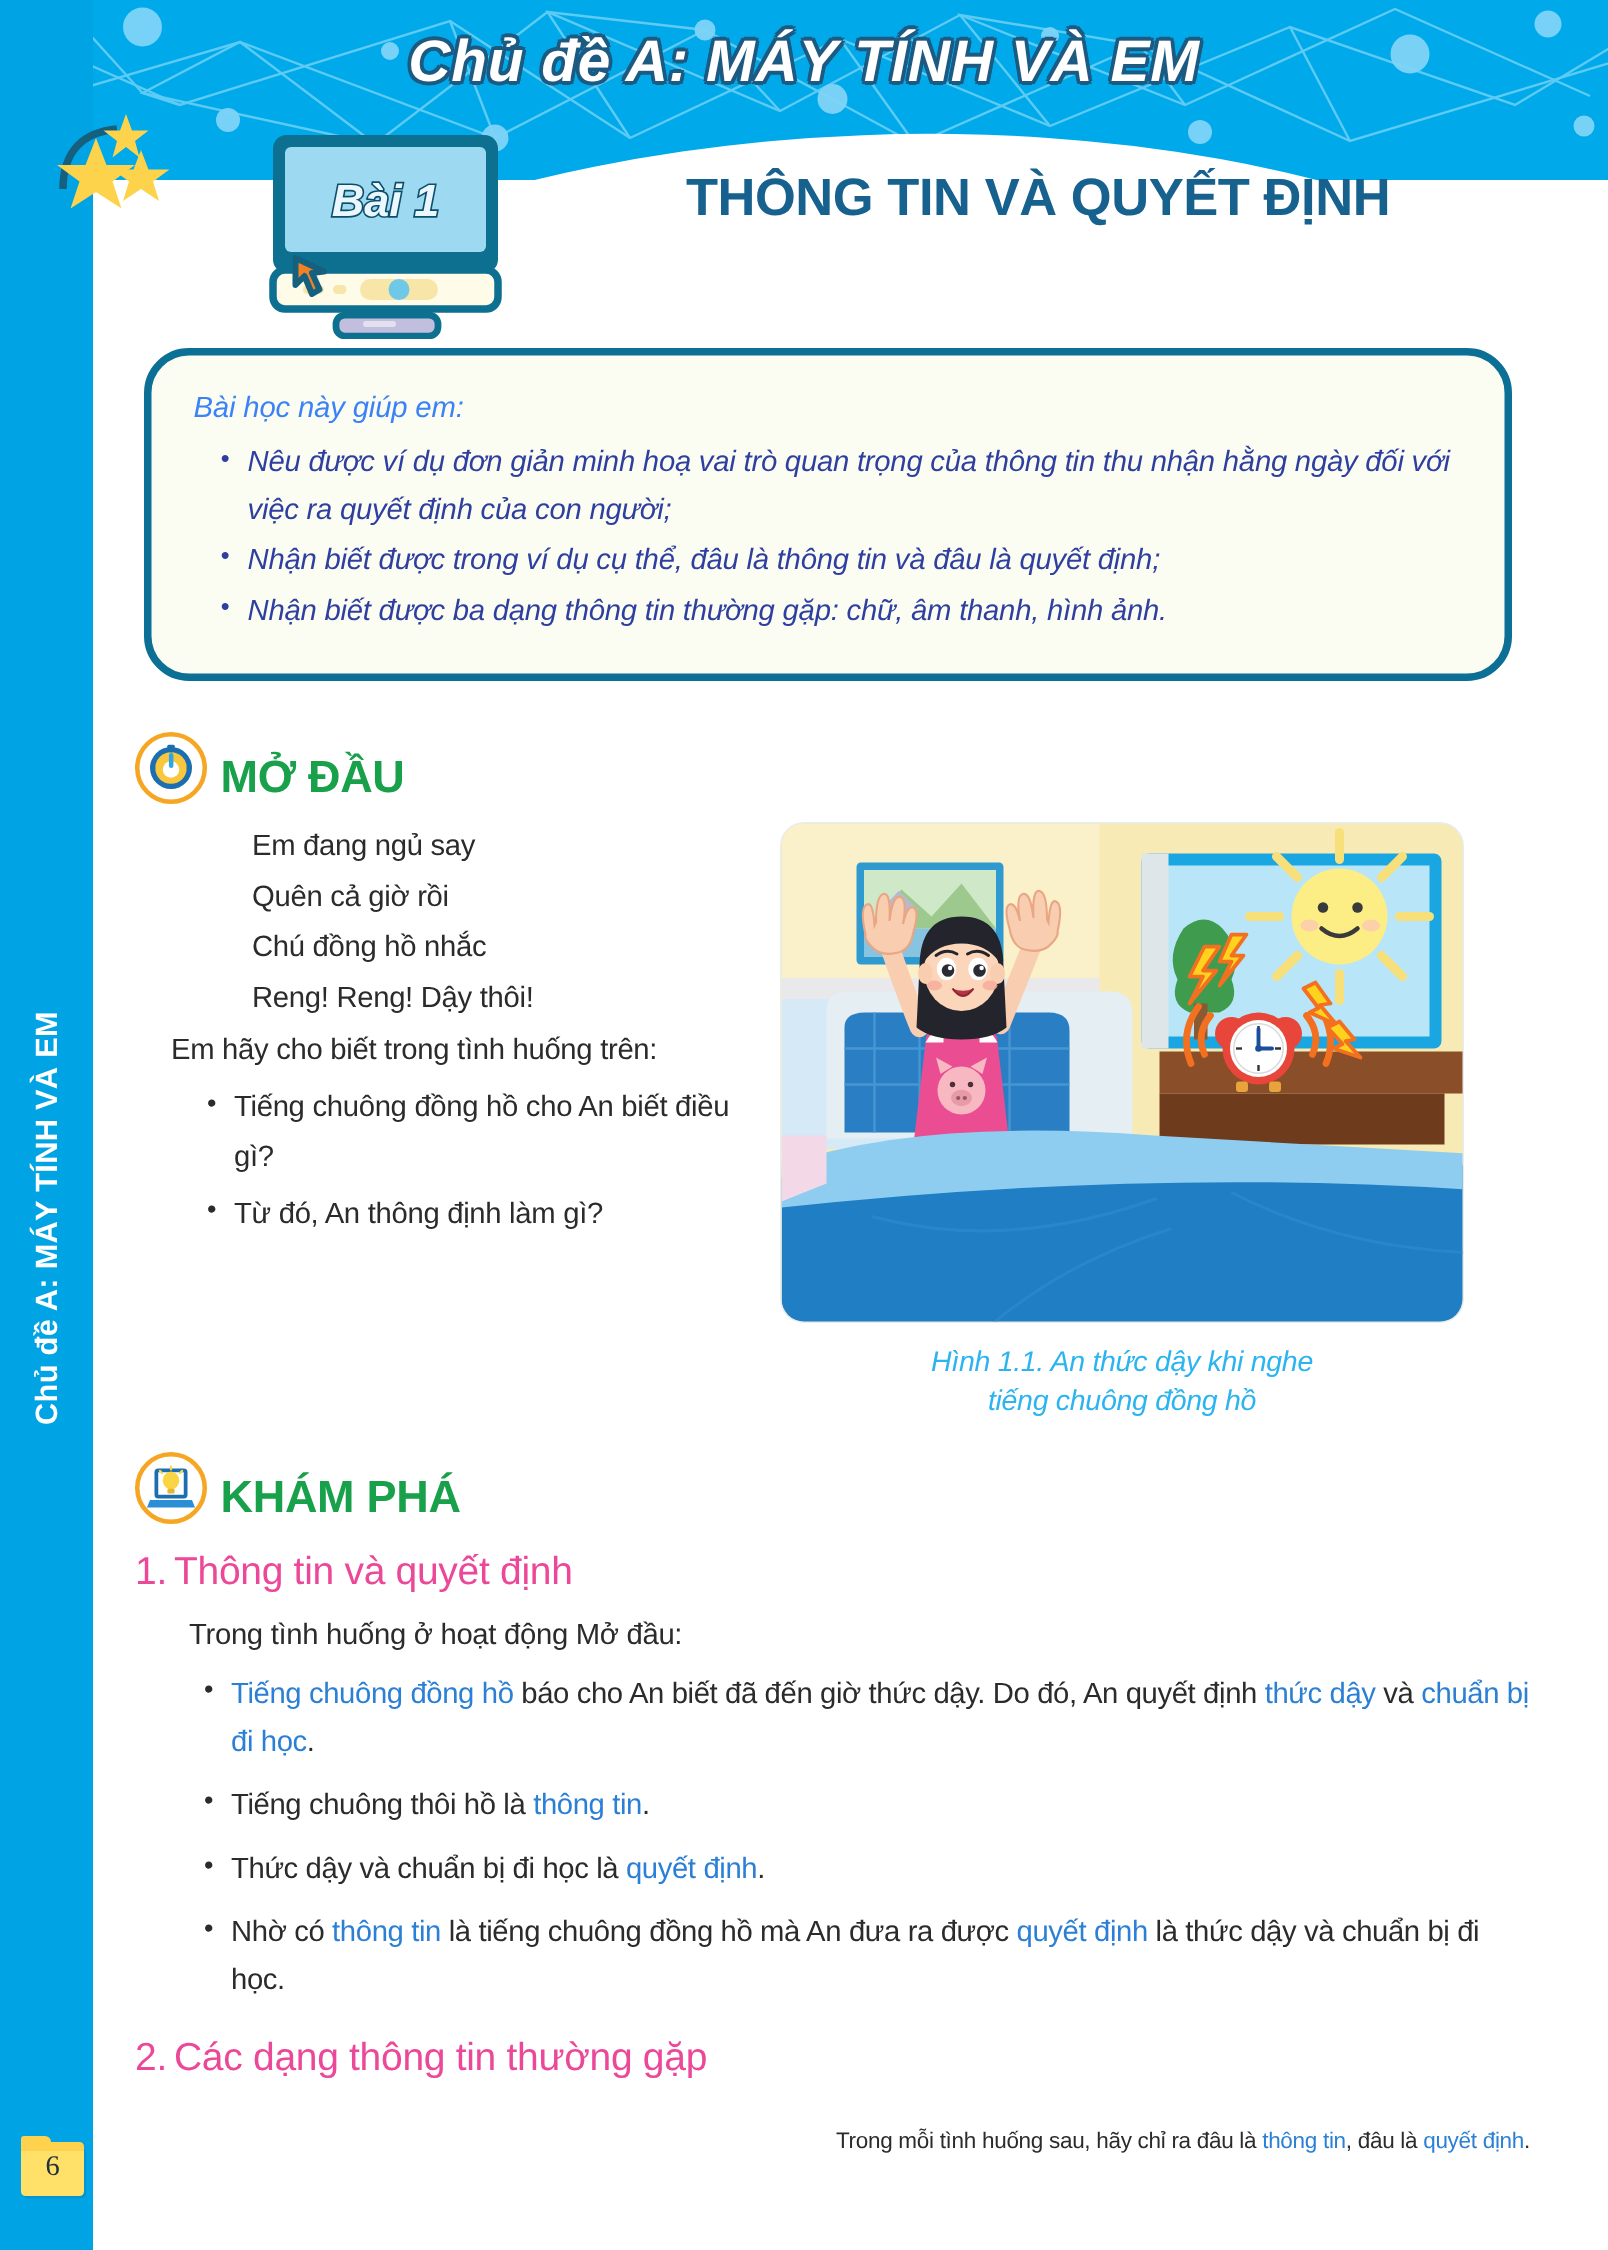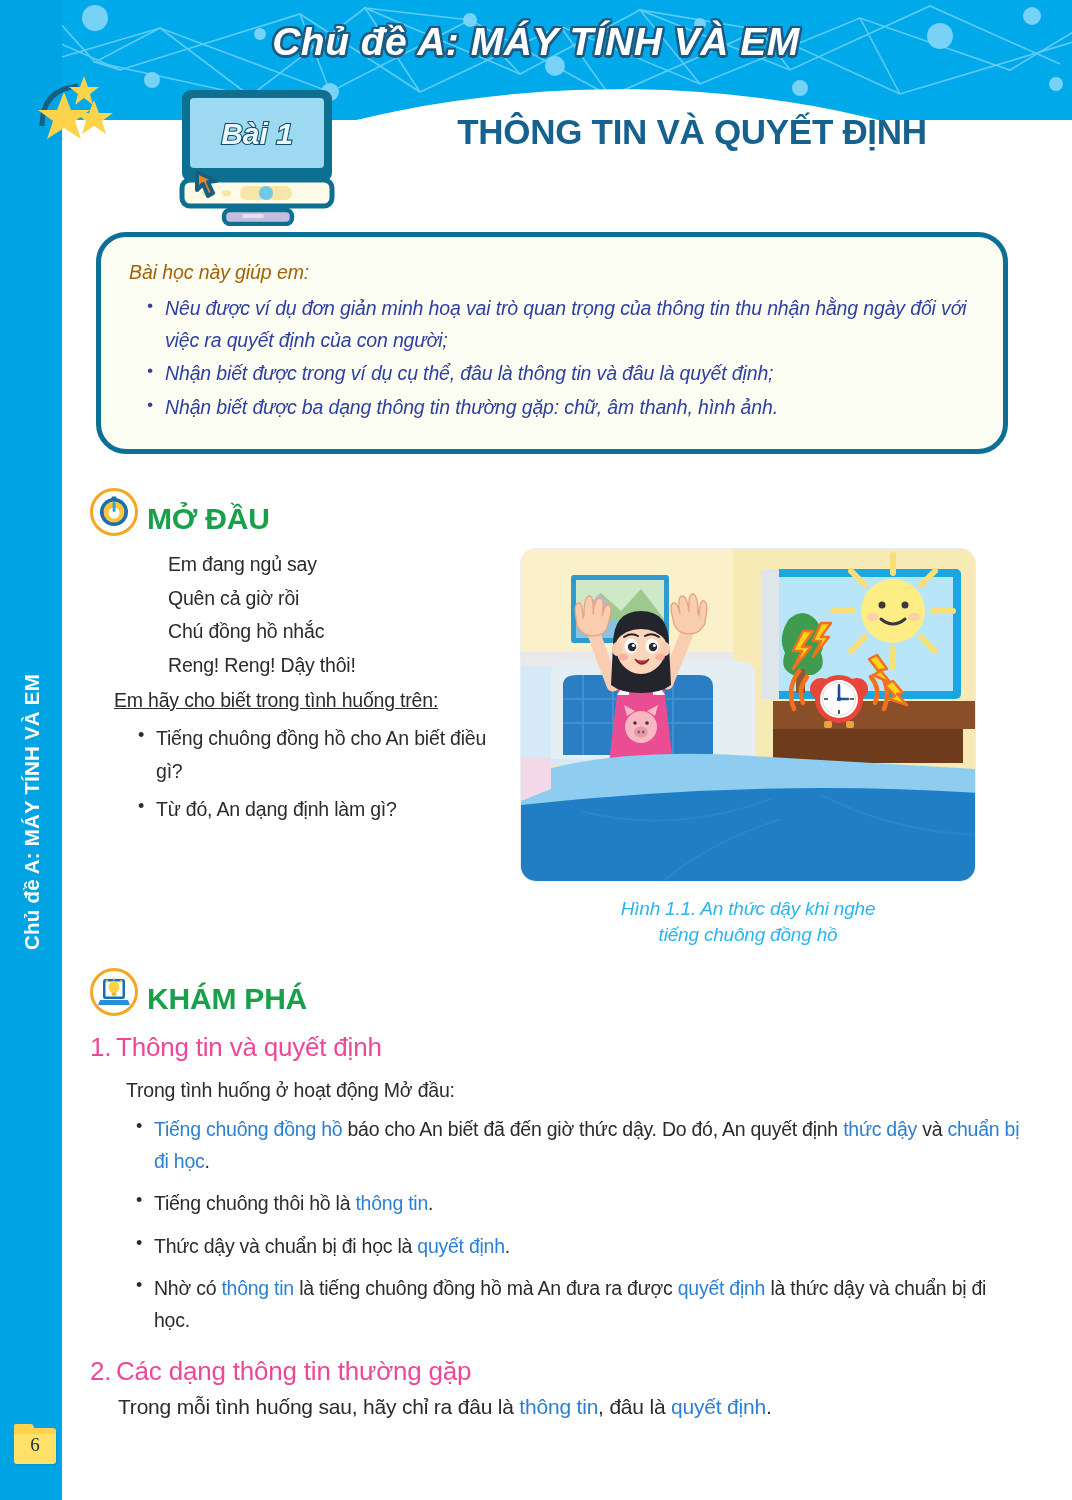--- a/index.html
+++ b/index.html
@@ -160,21 +160,21 @@
     min-height: 222px;
     background: #fcfdf2;
     border: 5px solid #0c6f95;
     border-radius: 30px;
     padding: 24px 30px 20px 28px;
     z-index: 10;
   }
   .obj-intro {
     font-style: italic;
     font-size: 19.5px;
-    color: #a16207;
+    color: #3b82f6;
     margin-bottom: 9px;
     letter-spacing: -0.1px;
   }
   .obj-list { list-style: none; }
   .obj-list li {
     position: relative;
     font-style: italic;
     font-size: 19.5px;
     color: #2f3fa0;
     line-height: 1.62;
@@ -224,21 +224,21 @@
     width: 400px;
     z-index: 10;
     color: #2b2b2b;
     font-size: 19.5px;
     line-height: 1.72;
     letter-spacing: -0.2px;
   }
   .modau-col p.para { text-align: justify; text-indent: 38px; }
   .poem { margin-top: 2px; padding-left: 54px; }
   .poem div { line-height: 1.72; }
-  .ask { margin-top: 2px; text-decoration: underline; }
+  .ask { margin-top: 2px; }
   .q-list { list-style: none; margin-top: 4px; }
   .q-list li {
     position: relative;
     padding-left: 42px;
     line-height: 1.72;
     margin-bottom: 4px;
   }
   .q-list li::before {
     content: "\2022";
     position: absolute;
@@ -304,25 +304,26 @@
   }
   .kp-list li::before {
     content: "\2022";
     position: absolute;
     left: 18px; top: -2px;
     font-size: 18px;
   }
   .hl { color: #2b7fd4; }
   .spacer-2 { margin-top: 20px; }
   .kp-final {
-    margin-top: 8px;
+    margin-top: 32px;
     margin-left: 28px;
-    font-size: 21px;
+    font-size: 15px;
     color: #2b2b2b;
     letter-spacing: -0.2px;
+    text-align: right;
   }
 </style>
 </head>
 <body>
 
 <div id="page">
 
   <div class="banner">
     <svg class="net" width="1072" height="120">
       <g stroke="#62cdf5" stroke-width="1.6" fill="none" opacity="0.95">
@@ -423,21 +424,21 @@
     <div class="modau-col">
       <div class="poem" id="poem">
           <div>Em đang ngủ say</div>
           <div>Quên cả giờ rồi</div>
           <div>Chú đồng hồ nhắc</div>
           <div>Reng! Reng! Dậy thôi!</div>
         </div>
       <div class="ask">Em hãy cho biết trong tình huống trên:</div>
       <ul class="q-list" id="q-list">
           <li>Tiếng chuông đồng hồ cho An biết điều gì?</li>
-          <li> Từ đó, An dạng định làm gì?</li>
+          <li> Từ đó, An thông định làm gì?</li>
         </ul>
     </div>
 
     <div class="figure">
       <div class="fig-img">
         <svg width="456" height="334" viewBox="0 0 456 334">
 
           <rect x="0" y="0" width="456" height="334" fill="#f7eab5"></rect>
           <rect x="0" y="0" width="212" height="115" fill="#faf0c9"></rect>
           <rect x="0" y="103" width="212" height="14" fill="#e9e9ec"></rect>

